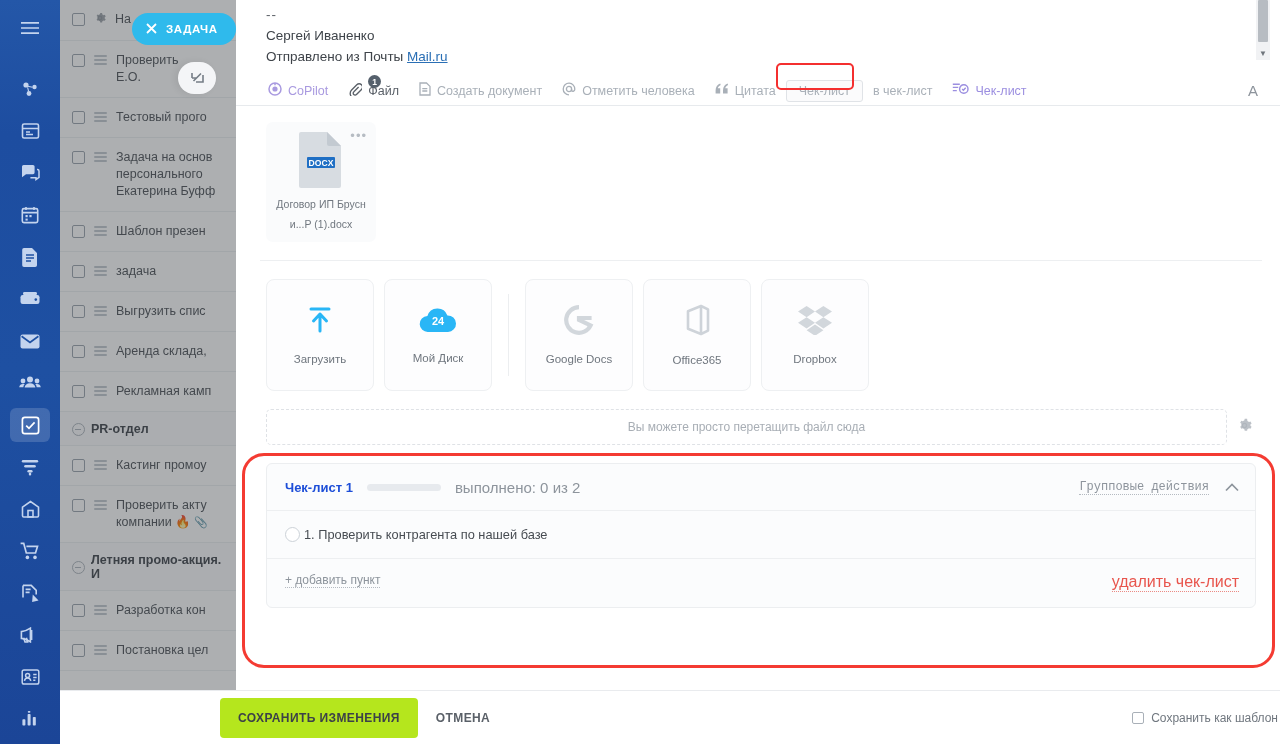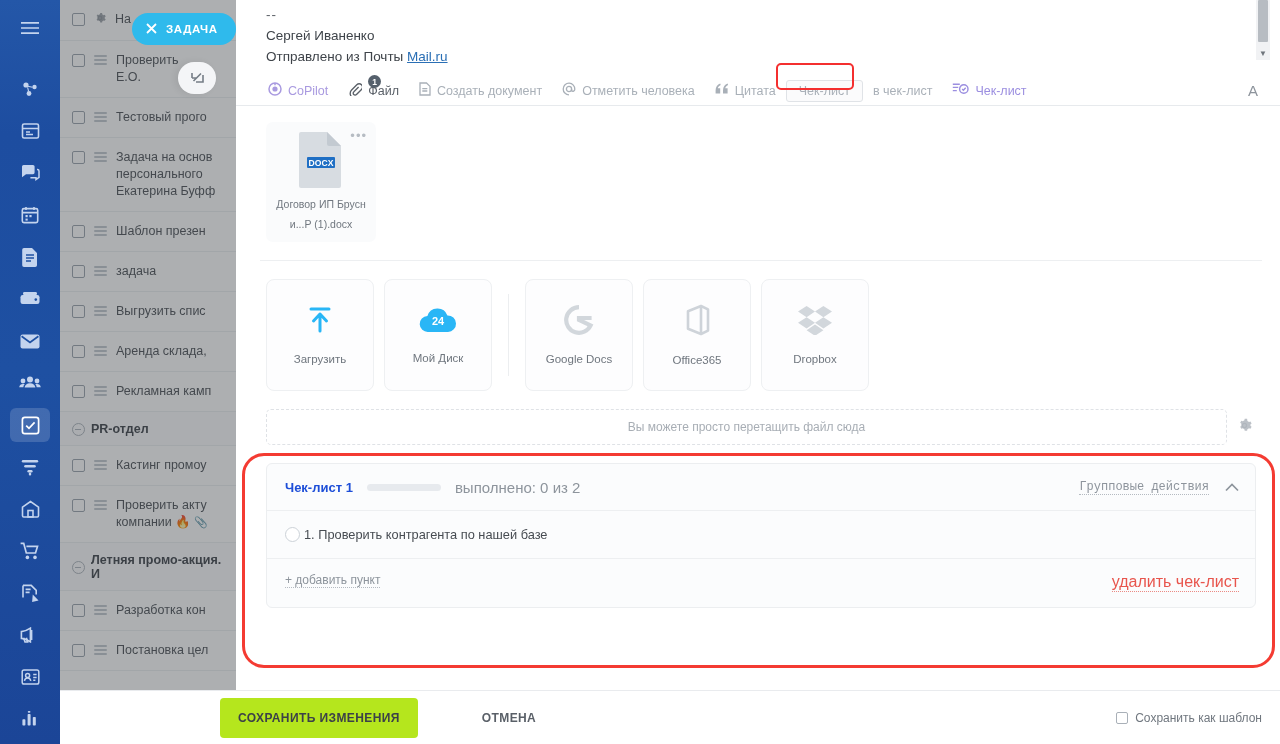--- a/index.html
+++ b/index.html
@@ -258,21 +258,21 @@
   }
   #ghost-row .g {
     font-size: 12px; color: #dfe2e5;
   }
 
   
   #bottombar {
     position: absolute; left: 0; bottom: 0; width: 1280px; height: 54px;
     background: #ffffff; border-top: 1px solid #e9ebee;
     display: flex; align-items: center; z-index: 35;
-    padding-left: 220px; padding-right: 18px; gap: 46px;
+    padding-left: 220px; padding-right: 2px;
   }
   #btn-save {
     background: #b5e61d; color: #3c4148;
     font-size: 12px; font-weight: bold; letter-spacing: 0.4px;
     border: none; border-radius: 4px;
     padding: 13px 18px; cursor: pointer;
     font-family: inherit;
   }
   #btn-cancel {
     margin-left: 18px; background: none; border: none;

